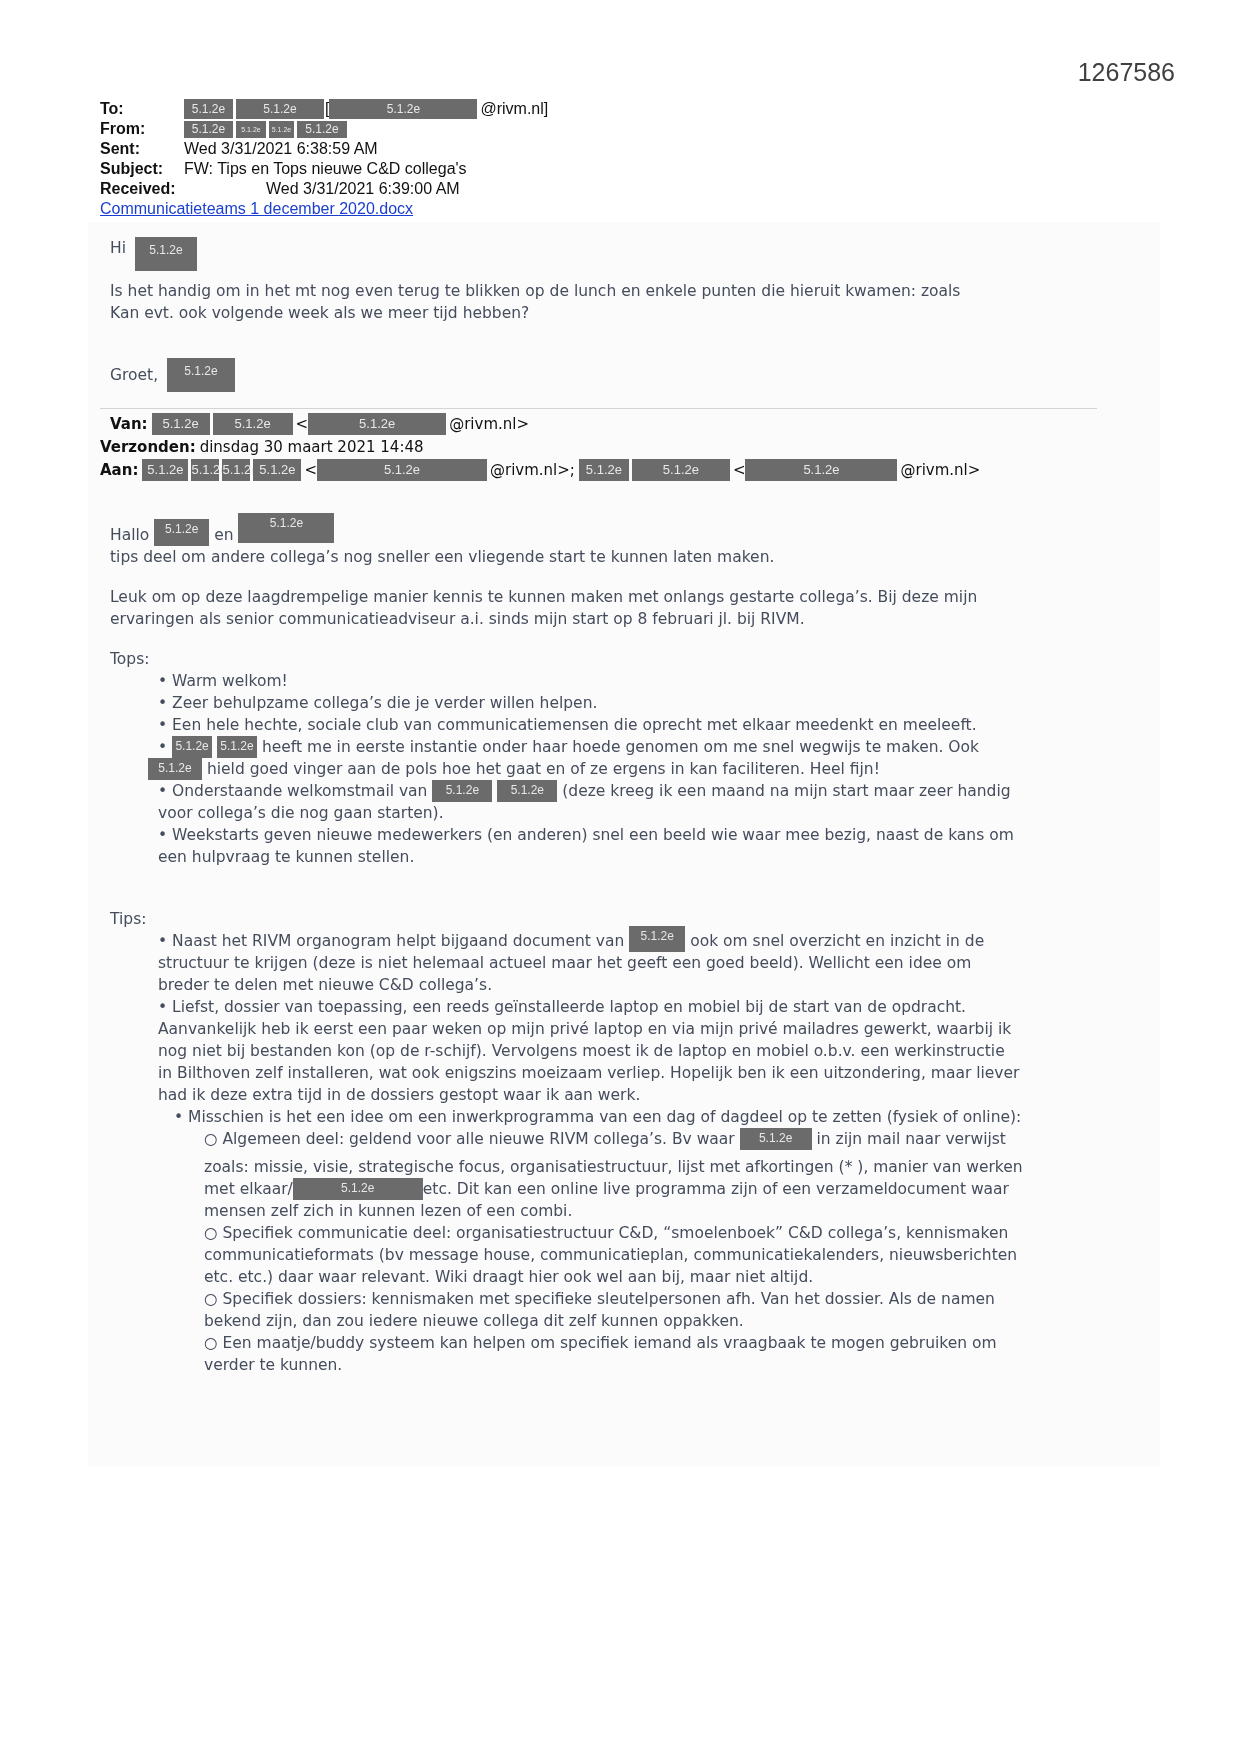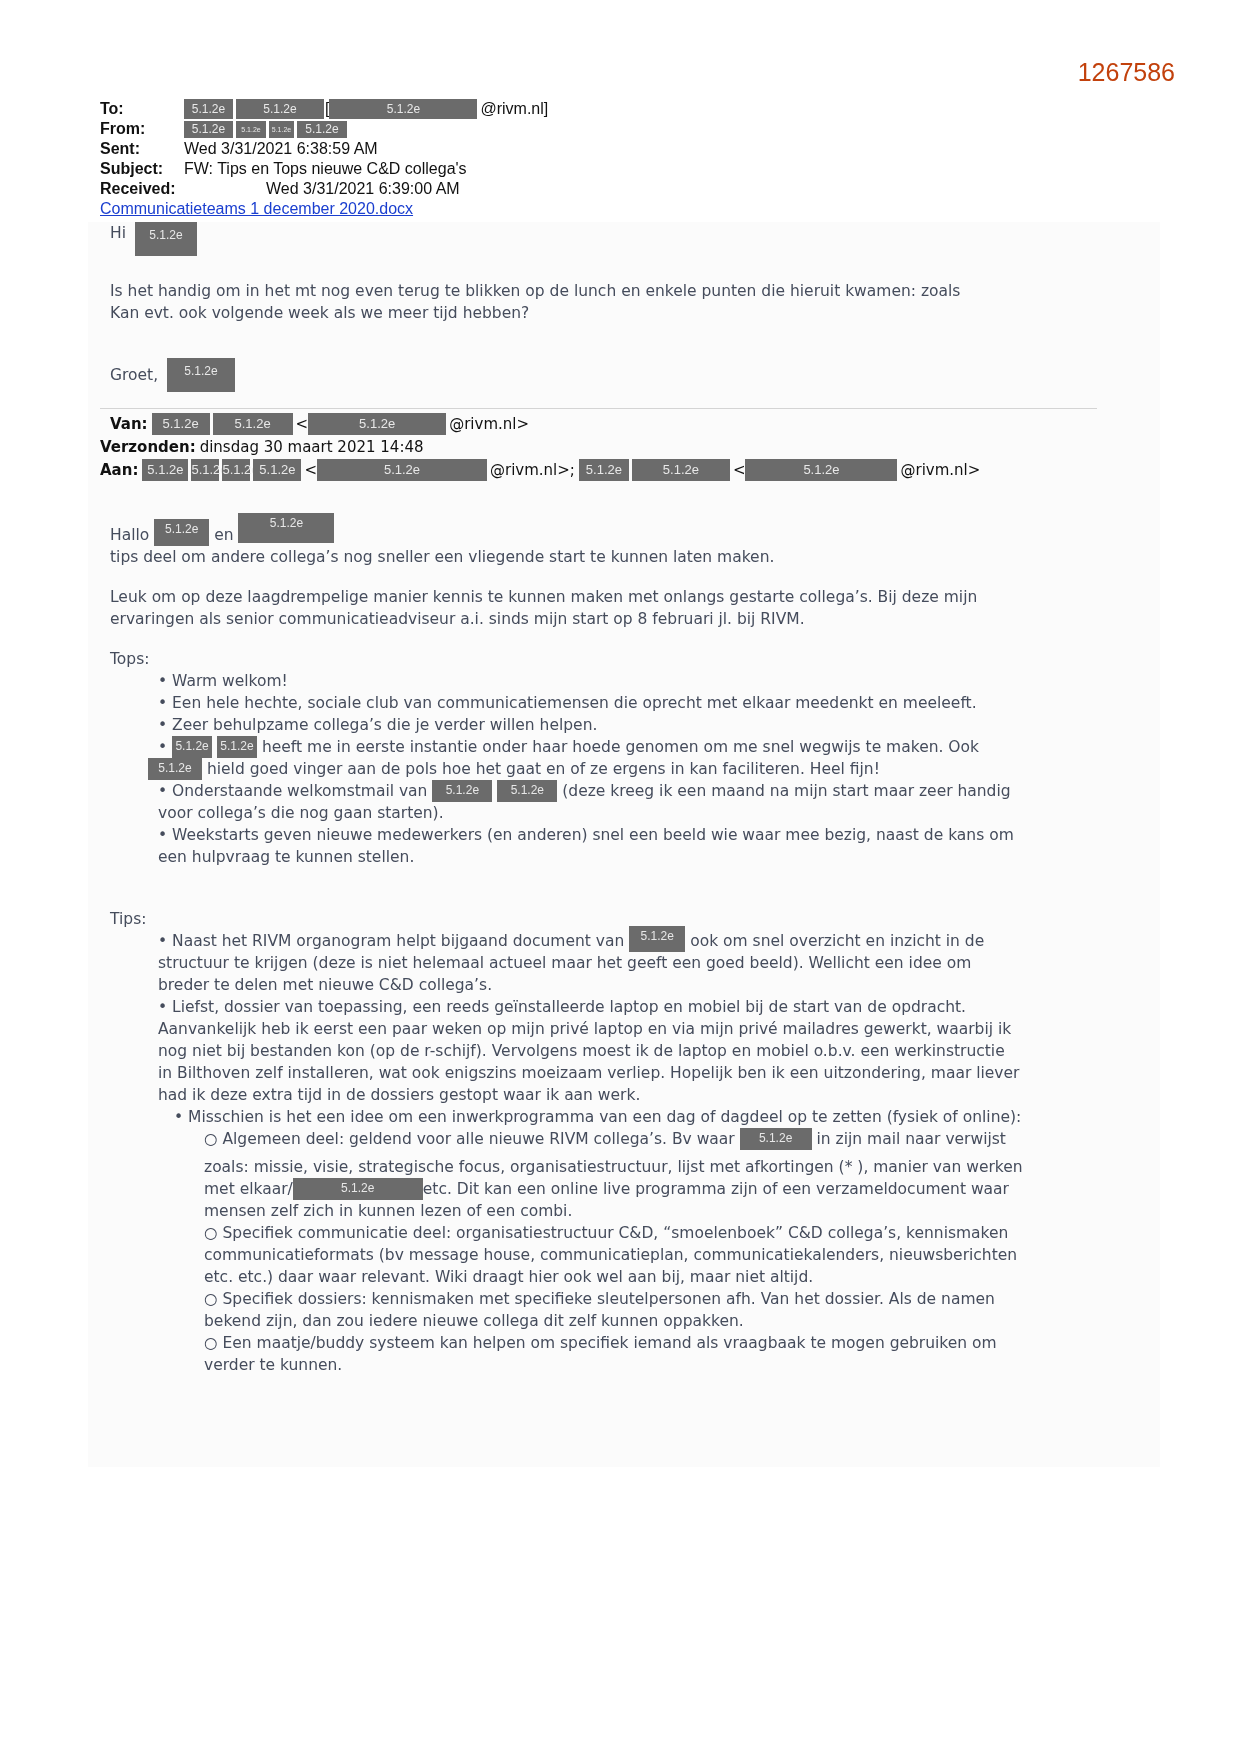--- a/index.html
+++ b/index.html
@@ -1,20 +1,20 @@
 <!DOCTYPE html>
 <html><head>
   <meta charset="utf-8">
   <style>
     html, body { margin: 0; padding: 0; }
     body {
       width: 1241px; height: 1754px; background: #ffffff; position: relative; overflow: hidden;
       font-family: "Liberation Sans", sans-serif; color: #111;
     }
-    .doc-id { position: absolute; top: 58px; right: 66px; font-size: 25px; color: #c2410c; }
+    .doc-id { position: absolute; top: 58px; right: 66px; font-size: 25px; color: #404040; }
     .hdr { position: absolute; left: 100px; top: 99px; font-size: 16px; line-height: 20px; }
     .hdr .row { display: flex; align-items: center; height: 20px; white-space: nowrap; }
     .hdr .lbl { font-weight: bold; width: 84px; }
     .hdr .lbl.wide { width: 166px; }
     .red { display: inline-block; background: #6b6b6b; color: #e8e8e8; font-family: "Liberation Sans", sans-serif;
            font-size: 12px; text-align: center; vertical-align: middle; line-height: 20px; height: 20px; margin-right: 3px; }
     .red.sm { font-size: 7px; }
     .red.tall { height: 34px; line-height: 26px; vertical-align: top; }
     .link { color: #1a3ecf; text-decoration: underline; cursor: pointer; }
     .body-area { position: absolute; left: 88px; top: 222px; width: 1072px; height: 1245px; background: #fbfbfb; }
@@ -63,21 +63,21 @@
     <span class="lbl wide">Received:</span>
     <span>Wed 3/31/2021 6:39:00 AM</span>
   </div>
   <div class="row">
     <span class="link">Communicatieteams 1 december 2020.docx</span>
   </div>
 </div>
 
 <div class="body-area">
 
-  <div class="p tahoma" style="top:0;left:22px">
+  <div class="p tahoma" style="top:15px;left:22px">
     <span>Hi</span>
     <span class="red tall" style="width:62px;margin-left:4px">5.1.2e</span>
   </div>
   <div class="p tahoma" style="top:58px;left:22px;width:1010px">
     <div>Is het handig om in het mt nog even terug te blikken op de lunch en enkele punten die hieruit kwamen: zoals</div>
     <div>Kan evt. ook volgende week als we meer tijd hebben?</div>
   </div>
   <div class="p tahoma" style="top:136px;left:22px">
     <span style="vertical-align:top;line-height:34px">Groet,</span>
     <span class="red tall" style="width:68px;margin-left:4px">5.1.2e</span>
@@ -122,22 +122,22 @@
       <span style="vertical-align:bottom">en</span>
       <span class="inline-red" style="width:96px;height:30px;margin-top:-6px">5.1.2e</span>
     </div>
     <div>tips deel om andere collega’s nog sneller een vliegende start te kunnen laten maken.</div>
     <div style="height:18px"></div>
     <div>Leuk om op deze laagdrempelige manier kennis te kunnen maken met onlangs gestarte collega’s. Bij deze mijn</div>
     <div>ervaringen als senior communicatieadviseur a.i. sinds mijn start op 8 februari jl. bij RIVM.</div>
     <div style="height:18px"></div>
     <div class="sect">Tops:</div>
     <div class="bl">• Warm welkom!</div>
+    <div class="bl">• Zeer behulpzame collega’s die je verder willen helpen.</div>
     <div class="bl">• Een hele hechte, sociale club van communicatiemensen die oprecht met elkaar meedenkt en meeleeft.</div>
-    <div class="bl">• Zeer behulpzame collega’s die je verder willen helpen.</div>
     <div class="bl">
       <span>• </span><span class="inline-red" style="width:40px">5.1.2e</span>
       <span class="inline-red" style="width:40px">5.1.2e</span>
       <span>heeft me in eerste instantie onder haar hoede genomen om me snel wegwijs te maken. Ook</span>
     </div>
     <div style="padding-left:38px">
       <span class="inline-red" style="width:54px">5.1.2e</span>
       <span>hield goed vinger aan de pols hoe het gaat en of ze ergens in kan faciliteren. Heel fijn!</span>
     </div>
     <div class="bl">

